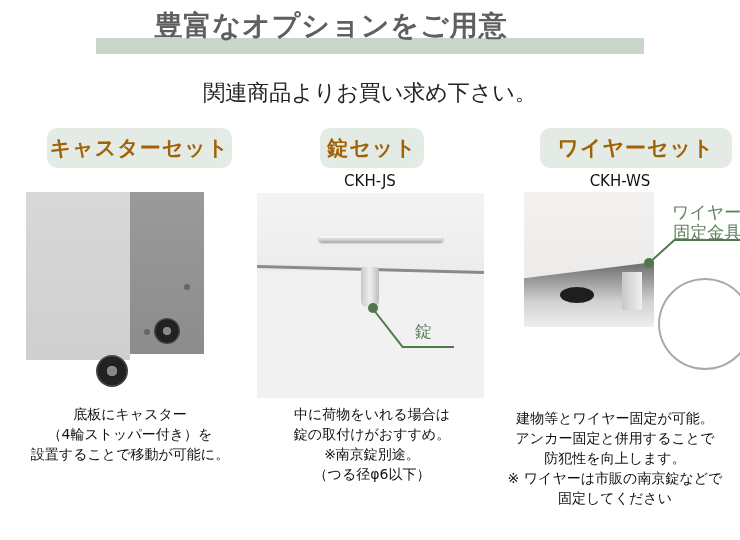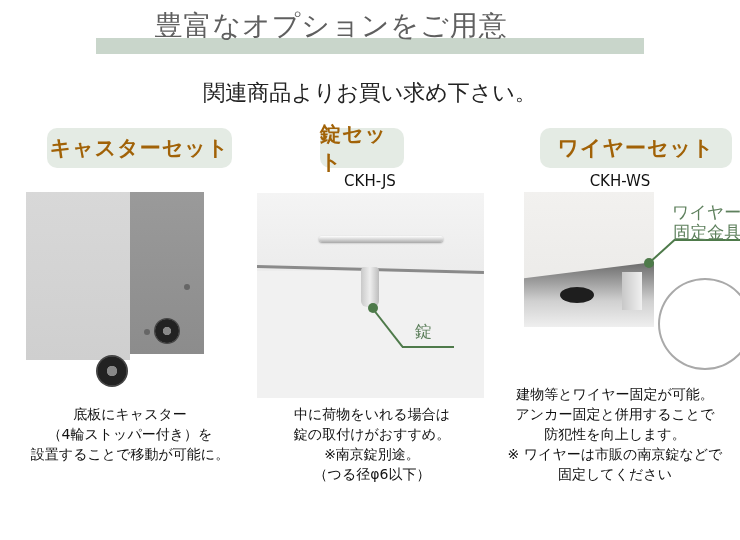--- a/index.html
+++ b/index.html
@@ -1,20 +1,20 @@
 <!DOCTYPE html>
 <html><head>
 <meta charset="utf-8">
 <style>
   * { box-sizing: border-box; margin: 0; padding: 0; }
   html, body { width: 740px; height: 540px; background: #ffffff; overflow: hidden; }
   body { position: relative; font-family: "DejaVu Sans", sans-serif; color: #222; }
 
   .title-band { position: absolute; left: 96px; top: 38px; width: 548px; height: 16px; background: #c9d6cb; }
-  .main-title { position: absolute; left: 0; top: 7px; width: 662px; text-align: center; font-size: 28px; font-weight: normal; color: #5f5f5f; letter-spacing: 1px; }
+  .main-title { position: absolute; left: 0; top: 7px; width: 662px; text-align: center; font-size: 28px; font-weight: bold; color: #5f5f5f; letter-spacing: 1px; }
   .sub-title { position: absolute; left: 0; top: 78px; width: 740px; text-align: center; font-size: 22px; color: #222; }
 
   .badge { position: absolute; height: 40px; border-radius: 10px; background: #e4ebe4; color: #a16207; font-weight: bold; font-size: 21px; display: flex; align-items: center; justify-content: center; letter-spacing: 1px; }
   .code { position: absolute; text-align: center; font-size: 15px; color: #111; width: 240px; }
 
   .photo { position: absolute; overflow: hidden; }
   .desc { position: absolute; text-align: center; font-size: 14px; line-height: 20px; color: #111; }
 
   
   .cab-front { position: absolute; left: 0; top: 0; width: 104px; height: 168px; background: linear-gradient(180deg,#d8d8d8,#cfcfcf); }
@@ -55,21 +55,21 @@
   <div class="screw" style="left:158px; top:92px;"></div>
   <div class="wheel" style="left:70px; top:163px; width:32px; height:32px;"></div>
   <div class="wheel" style="left:128px; top:126px; width:26px; height:26px;"></div>
 </div>
 <div class="desc" style="left:10px; top:404px; width:240px;">
   <div>底板にキャスター</div>
   <div>（4輪ストッパー付き）を</div>
   <div>設置することで移動が可能に。</div>
 </div>
 
-<div class="badge" style="left:320px; top:128px; width:84px;">錠セット</div>
+<div class="badge" style="left:320px; top:128px; width:104px;">錠セット</div>
 <div class="code" style="left:250px; top:172px;">CKH-JS</div>
 <div class="photo" style="left:257px; top:193px; width:227px; height:205px;">
   <div class="drawer-top"></div>
   <div class="drawer-bottom"></div>
   <div class="seam"></div>
   <div class="handle"></div>
   <div class="lock-body"></div>
   <div class="callout-dot" style="left:111px; top:110px;"></div>
   <div class="callout-line" style="left:116px; top:115px; width:48px; transform:rotate(52deg);"></div>
   <div class="callout-line" style="left:145px; top:153px; width:52px;"></div>
@@ -91,19 +91,19 @@
   <div class="bracket"></div>
   <div class="wire-loop"></div>
   <div class="callout-dot" style="left:120px; top:66px;"></div>
   <div class="callout-line" style="left:125px; top:70px; width:35px; transform:rotate(-42deg);"></div>
   <div class="callout-line" style="left:150px; top:47px; width:80px;"></div>
   <div class="callout-label" style="left:148px; top:10px; text-align:right;">
     <div>ワイヤー</div>
     <div>固定金具</div>
   </div>
 </div>
-<div class="desc" style="left:490px; top:384px; width:250px;">
+<div class="desc" style="left:490px; top:408px; width:250px;">
   <div>建物等とワイヤー固定が可能。</div>
   <div>アンカー固定と併用することで</div>
   <div>防犯性を向上します。</div>
   <div>※ ワイヤーは市販の南京錠などで</div>
   <div>固定してください</div>
 </div>
 
 </body></html>

